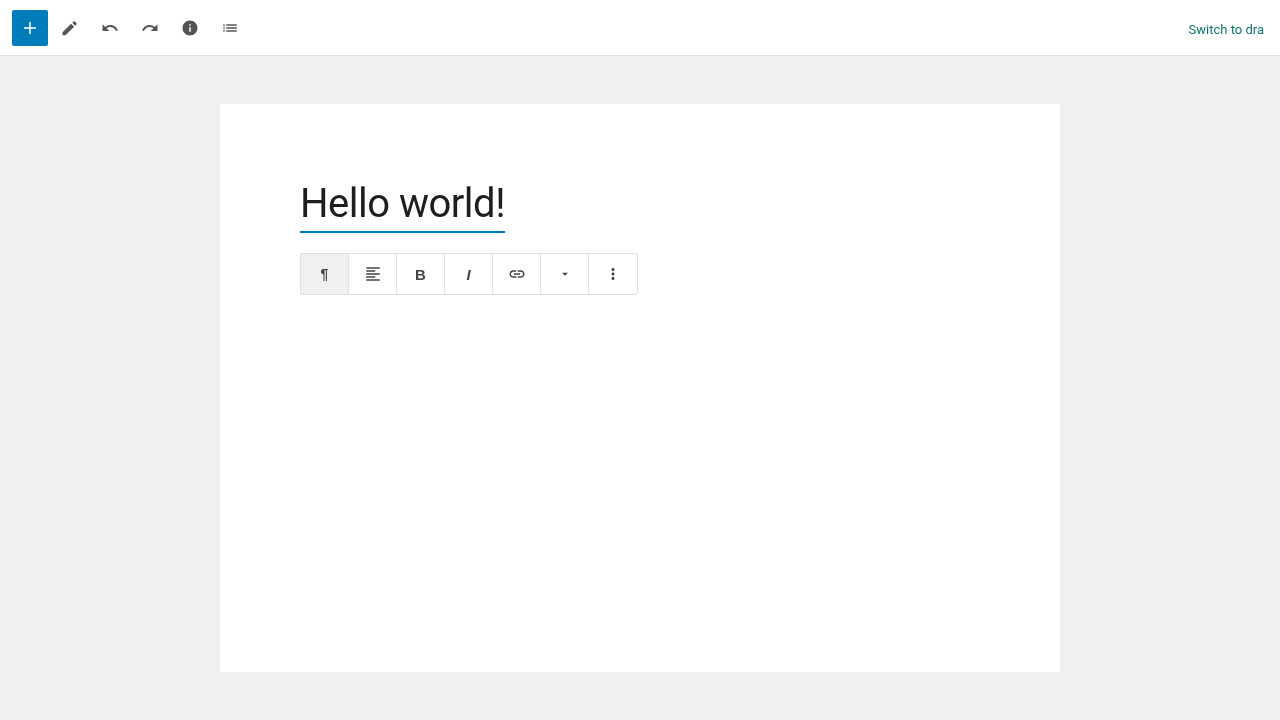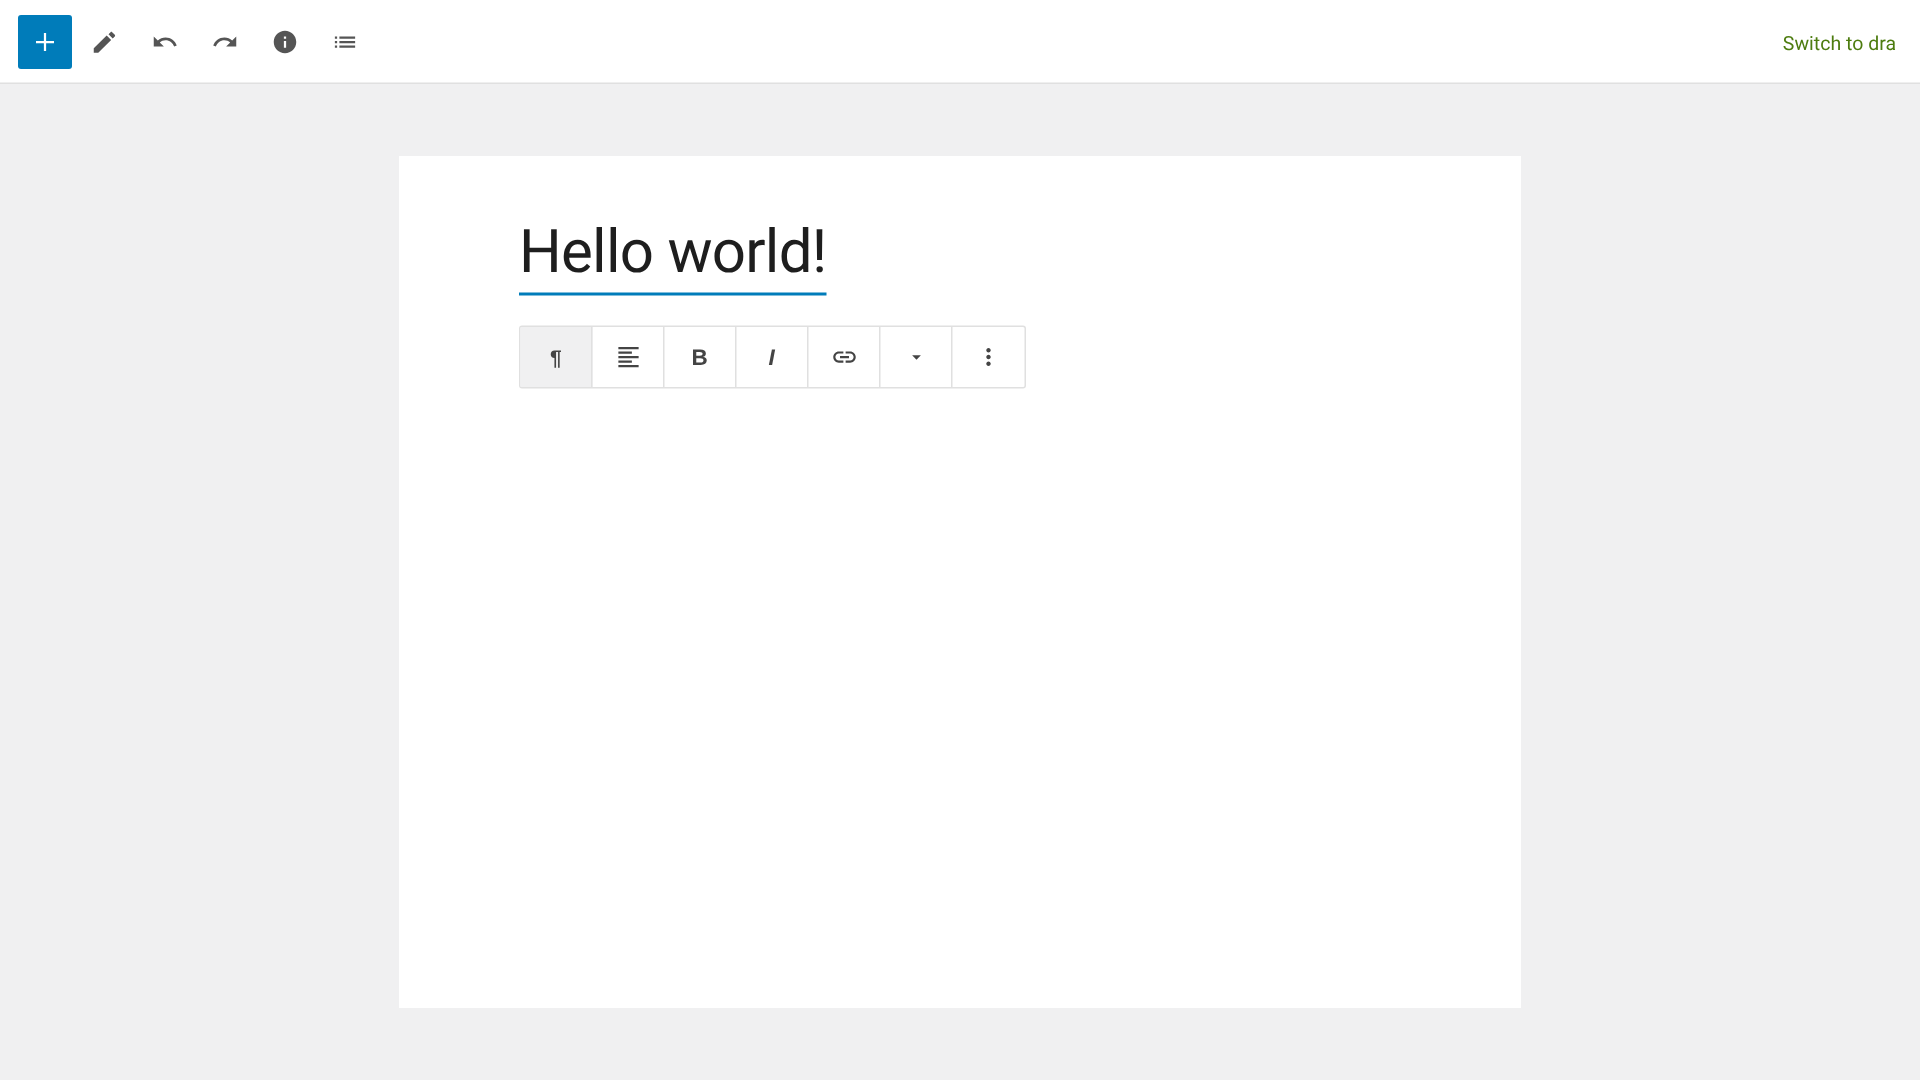--- a/index.html
+++ b/index.html
@@ -64,41 +64,41 @@
     }
 
     #toolbar-right {
       position: absolute;
       right: 16px;
       top: 50%;
       transform: translateY(-50%);
     }
 
     #switch-to-link {
-      color: #4d7c0f;
+      color: #0f766e;
       text-decoration: none;
       font-size: 13px;
     }
 
     
     #content-area {
       background: #f0f0f1;
       width: 100%;
       height: calc(720px - 56px);
       display: flex;
       justify-content: center;
       overflow-y: auto;
       padding: 48px 0;
     }
 
     #editor-canvas {
       background: #fff;
-      width: 748px;
+      width: 840px;
       min-height: 560px;
-      padding: 40px 80px;
+      padding: 76px 80px;
       position: relative;
     }
 
     
     #post-title {
       font-size: 40px;
       font-weight: 400;
       color: #1e1e1e;
       border-bottom: 2px solid #007cba;
       padding-bottom: 4px;

